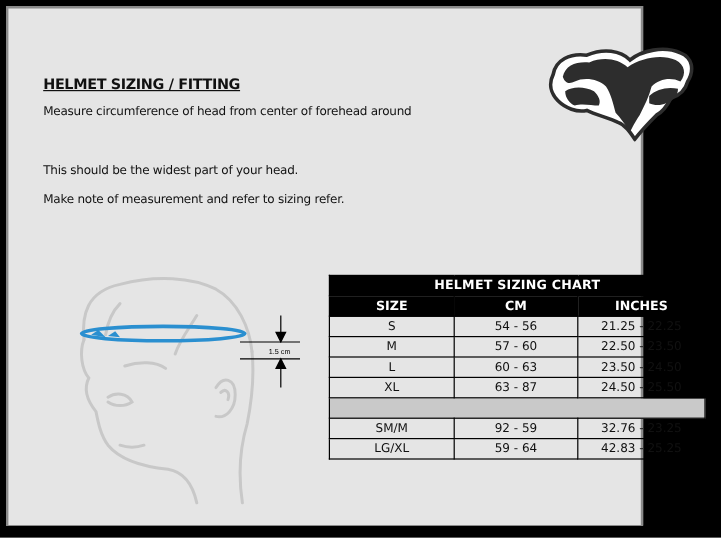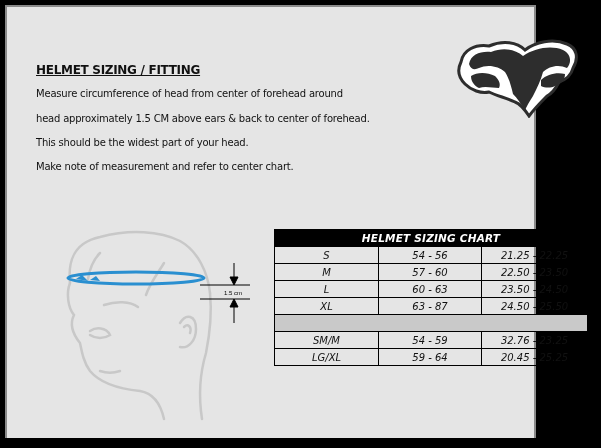--- a/index.html
+++ b/index.html
@@ -6,37 +6,36 @@
   body { width:601px; height:448px; background:#000; position:relative; overflow:hidden;
          font-family:"DejaVu Sans", "Liberation Sans", sans-serif; }
   .page { position:absolute; left:5px; top:5px; width:531px; height:433px; background:#e5e5e5;
           box-shadow: inset 2px 2px 0 #8a8a8a, inset -2px 0 0 #8a8a8a; }
   .heading { position:absolute; left:31px; top:58px; font-size:12px; font-weight:bold;
              color:#111; text-decoration:underline; letter-spacing:-0.3px; }
   .para { position:absolute; left:31px; font-size:10px; color:#111; letter-spacing:-0.2px; white-space:nowrap; }
   .logo { position:absolute; left:450px; top:27px; width:125px; height:86px; }
   .head { position:absolute; left:55px; top:218px; width:210px; height:200px; }
   table.chart { position:absolute; left:269px; top:224px; width:313px; border-collapse:collapse;
-                font-size:10px; color:#111; table-layout:fixed;font-style:italic; }
+                font-size:10px; color:#111; table-layout:fixed; }
   table.chart td, table.chart th { padding:0; height:16px; text-align:center; border:1px solid #000; line-height:15px; }
   .tr-title th { background:#000; color:#fff; font-weight:bold; font-size:10.5px; letter-spacing:0.2px; }
   .tr-sub th { background:#c9c9c9; color:#000; font-weight:bold; font-size:10px; }
   .tr-head th { background:#000; color:#fff; font-weight:bold; font-size:10.5px; }
   .tr-spacer td { background:#c9c9c9; height:15px; }
 </style>
 </head>
 <body>
 
 <div class="page">
 
   <div class="heading">HELMET SIZING / FITTING</div>
   <div class="para" style="top:83px">Measure circumference of head from center of forehead around</div>
-  <div class="para" style="top:108px">head approximately 1.5 CM above ears &amp; back to center of forehead.</div>
   <div class="para" style="top:132px">This should be the widest part of your head.</div>
-  <div class="para" style="top:156px">Make note of measurement and refer to center chart.</div>
+  <div class="para" style="top:156px">Make note of measurement and refer to sizing refer.</div>
 
   <svg class="logo" viewBox="0 0 125 86">
     <path d="M6 30 C8 18 20 12 34 14 C48 8 62 10 70 18 C80 10 98 6 112 12 C122 16 124 26 118 36 C116 44 110 48 104 50 C100 58 96 62 92 64 C86 70 80 76 74 84 C70 78 66 72 60 70 C52 66 42 64 34 60 C26 62 16 58 10 52 C4 46 2 38 6 30 Z" fill="#fff" stroke="#2d2d2d" stroke-width="3"></path>
     <path d="M14 32 C16 22 26 19 36 20 C48 15 60 17 68 24 C80 16 96 13 108 18 C116 22 117 30 112 36 C104 32 94 34 88 40 C86 48 82 56 78 64 C74 70 72 74 70 78 C66 72 62 66 58 62 C56 54 54 46 50 40 C44 34 32 32 24 36 C20 38 16 38 14 32 Z" fill="#2d2d2d"></path>
     <path d="M16 44 C22 40 32 40 40 44 C44 48 46 52 44 56 C38 56 30 54 24 56 C20 54 16 50 16 44 Z" fill="#2d2d2d"></path>
     <path d="M86 48 C92 42 102 40 110 42 C110 48 106 52 100 54 C96 56 90 56 86 54 Z" fill="#2d2d2d"></path>
   </svg>
 
   <svg class="head" viewBox="0 0 210 200">
     <g fill="none" stroke="#c8c8c8" stroke-width="2.5" stroke-linecap="round">
@@ -68,20 +67,25 @@
   <table class="chart">
     <colgroup>
         <col style="width:104px">
         <col style="width:103px">
         <col style="width:106px">
       </colgroup>
     <tbody>
         <tr class="tr-title">
           <th colspan="3">HELMET SIZING CHART</th>
         </tr>
+    <tr class="tr-head">
+      <th>SIZE</th>
+      <th>CM</th>
+      <th>INCHES</th>
+    </tr>
     <tr>
       <td>S</td>
       <td>54 - 56</td>
       <td>21.25 - 22.25</td>
     </tr>
     <tr>
       <td>M</td>
       <td>57 - 60</td>
       <td>22.50 - 23.50</td>
     </tr>
@@ -93,23 +97,23 @@
     <tr>
       <td>XL</td>
       <td>63 - 87</td>
       <td>24.50 - 25.50</td>
     </tr>
     <tr class="tr-spacer">
           <td colspan="3"></td>
         </tr>
     <tr>
       <td>SM/M</td>
-      <td>54 - 59</td>
+      <td>92 - 59</td>
       <td>32.76 - 23.25</td>
     </tr>
     <tr>
       <td>LG/XL</td>
       <td>59 - 64</td>
-      <td>20.45 - 25.25</td>
+      <td>42.83 - 25.25</td>
     </tr>
   </tbody>
     </table>
 </div>
 
 </body></html>

